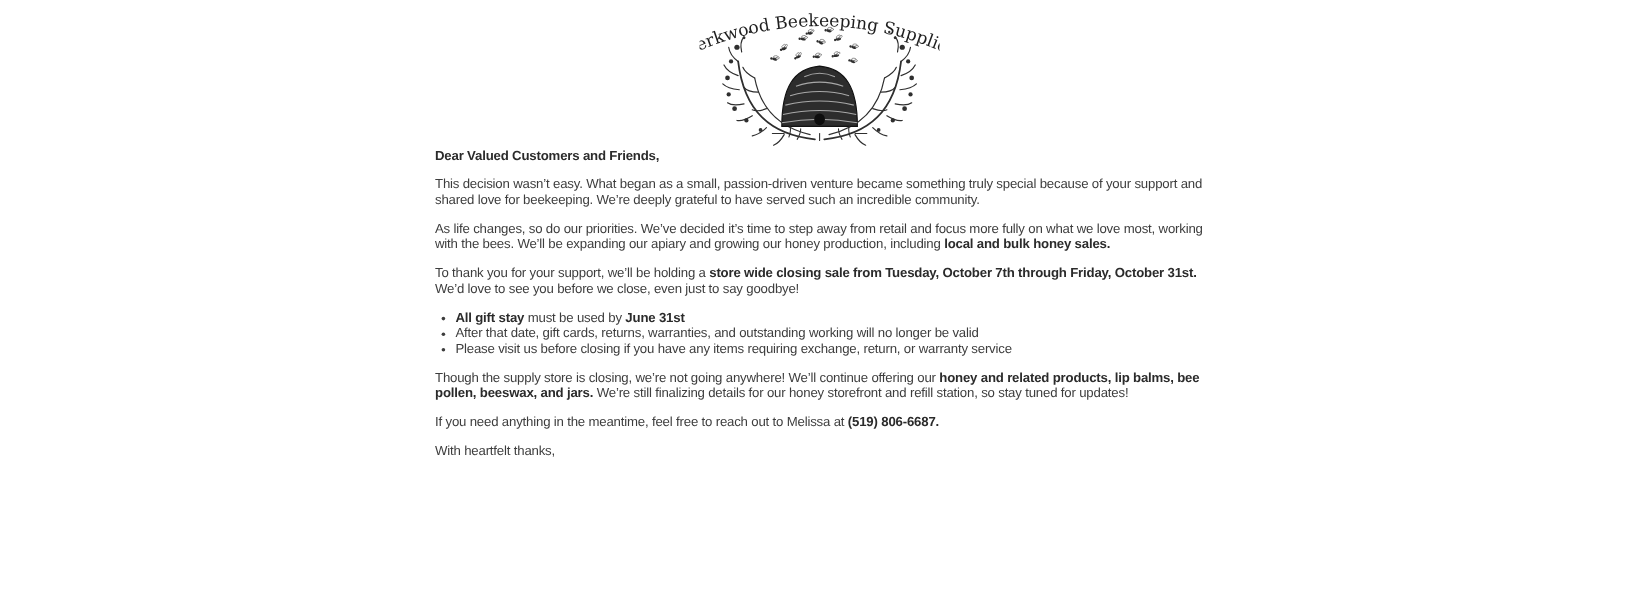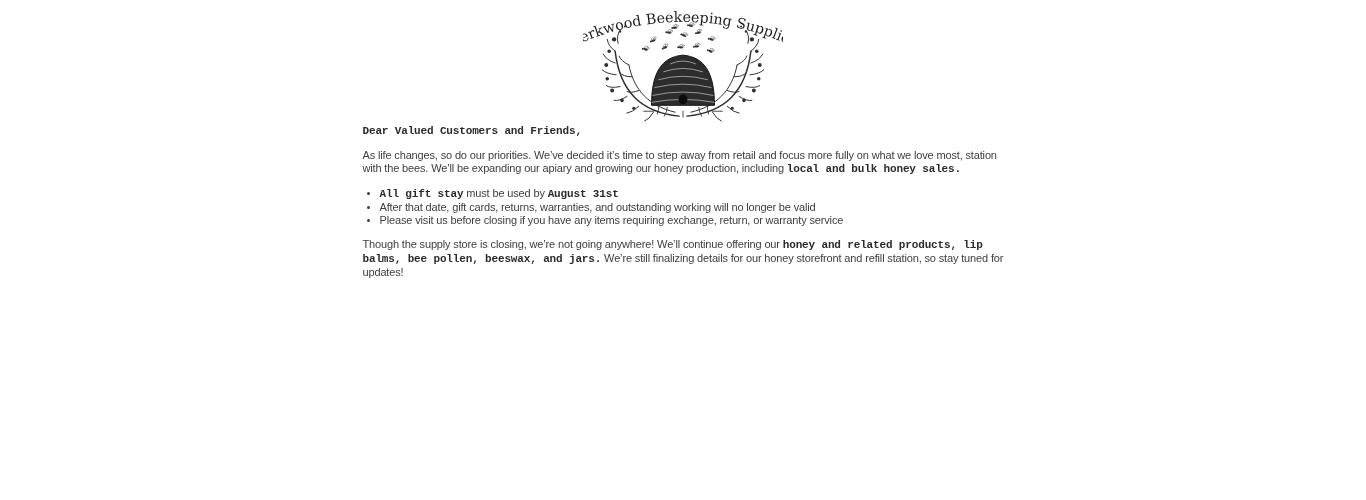--- a/index.html
+++ b/index.html
@@ -19,21 +19,21 @@
   .logo { display: block; }
   .letter {
     width: 641px;
     margin: 0 auto;
     font-size: 11px;
     line-height: 13px;
     letter-spacing: -0.15px;
   }
   .letter p { margin: 0 0 11px 0; }
   .letter p.tight { margin-bottom: 0; }
-  .letter strong { font-weight: 700; color: #2b2b2b; font-family: Liberation Mono, monospace; }
+  .letter strong { font-weight: 700; color: #2b2b2b; }
   .letter ul {
     margin: 0 0 11px 0;
     padding-left: 17px;
     list-style: disc;
   }
   .letter li { margin: 0; }
   .letter li::marker { font-size: 10px; color: #3d3d3d; }
 </style>
 </head>
 <body>
@@ -118,20 +118,24 @@
       <use href="#bee" transform="translate(114,45) rotate(-8)"></use>
       <use href="#bee" transform="translate(128,50) rotate(22)"></use>
       <use href="#bee" transform="translate(92,26) rotate(-5)"></use>
       <use href="#bee" transform="translate(108,24) rotate(12)"></use>
     </g>
   </svg>
 </div>
 
 <div class="letter">
     <p><strong>Dear Valued Customers and Friends,</strong></p>
-    <p><span>As life changes, so do our priorities. We’ve decided it’s time to step away from retail and focus more fully on what we love most, station with the bees. We’ll be expanding our apiary and growing our honey production, including </span><strong>local and bulk honey sales.</strong></p>
+    <p><span>This decision wasn’t easy. What began as a small, passion-driven venture became something truly special because of your support and shared love for beekeeping. We’re deeply grateful to have served such an incredible community.</span></p>
+    <p><span>As life changes, so do our priorities. We’ve decided it’s time to step away from retail and focus more fully on what we love most, working with the bees. We’ll be expanding our apiary and growing our honey production, including </span><strong>local and bulk honey sales.</strong></p>
+    <p><span>To thank you for your support, we’ll be holding a </span><strong>store wide closing sale from Tuesday, October 7th through Friday, October 31st.</strong><span> We’d love to see you before we close, even just to say goodbye!</span></p>
     <ul>
-      <li><strong>All gift stay</strong><span> must be used by </span><strong>August 31st</strong></li>
+      <li><strong>All gift stay</strong><span> must be used by </span><strong>June 31st</strong></li>
       <li><span>After that date, gift cards, returns, warranties, and outstanding working will no longer be valid</span></li>
       <li><span>Please visit us before closing if you have any items requiring exchange, return, or warranty service</span></li>
     </ul>
     <p><span>Though the supply store is closing, we’re not going anywhere! We’ll continue offering our </span><strong>honey and related products, lip balms, bee pollen, beeswax, and jars.</strong><span> We’re still finalizing details for our honey storefront and refill station, so stay tuned for updates!</span></p>
+    <p><span>If you need anything in the meantime, feel free to reach out to Melissa at </span><strong>(519) 806-6687.</strong></p>
+    <p class="tight"><span>With heartfelt thanks,</span></p>
   </div>
 
 </body></html>

